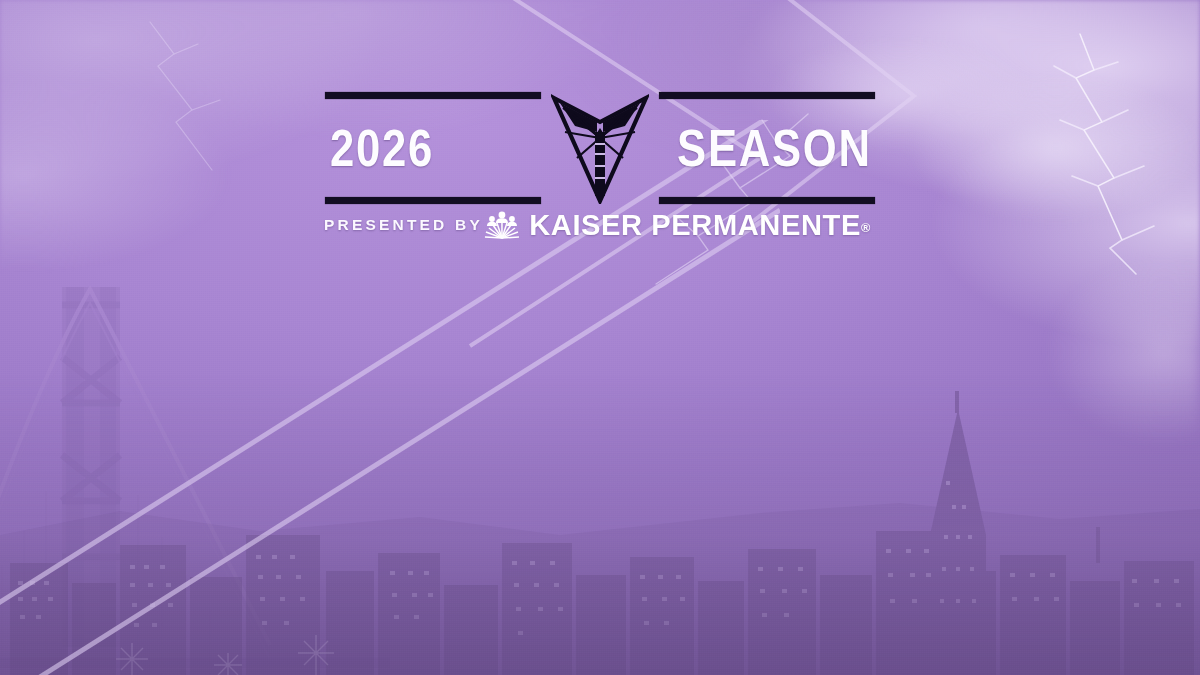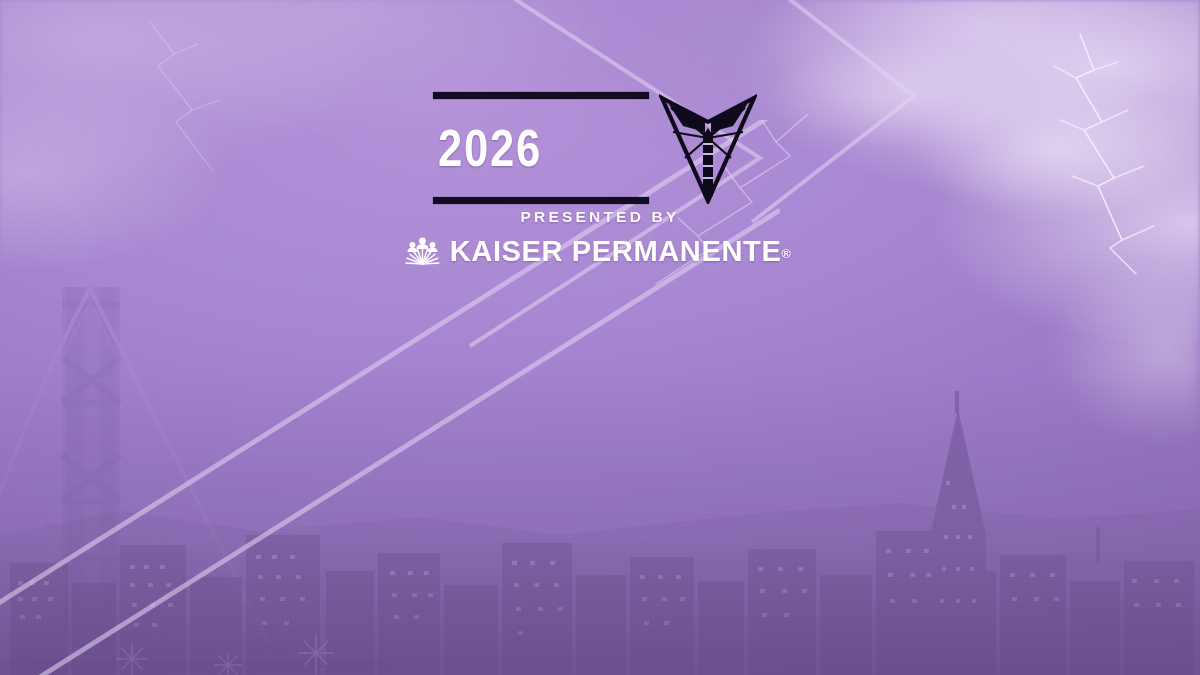--- a/index.html
+++ b/index.html
@@ -103,30 +103,30 @@
   }
   .rule-block.left  .rule-word { justify-content:flex-start; transform-origin:left center; padding-left:6px;}
   .rule-block.right .rule-word { justify-content:flex-end;  transform-origin:right center; padding-right:4px;}
 
   .crest { width:106px; margin:0 6px; display:flex; align-items:center; justify-content:center; }
   .crest svg { display:block; }
 
   
   .presented {
     position:absolute; top:208px; left:50%; transform:translateX(-50%);
-    display:flex; flex-direction:column; align-items:center;
+    display:flex; flex-direction:row; align-items:center;
   }
   .presented-by {
     color:#fbf8ff;
     font-size:15.5px;
     font-weight:700;
     letter-spacing:3.2px;
     text-shadow:0 1px 2px rgba(40,20,70,.3);
   }
-  .kp-row { display:flex; align-items:center; gap:3px; margin-top:8px; }
+  .kp-row { display:flex; align-items:center; gap:3px; }
   .kp-mark { width:38px; height:28px; }
   .kp-mark svg { display:block; }
   .kp-name {
     color:#ffffff;
     font-size:30px;
     font-weight:700;
     letter-spacing:.6px;
     transform:scaleX(.97);
     text-shadow:0 1px 2px rgba(40,20,70,.28);
   }
@@ -417,20 +417,25 @@
           <g fill="#0e0a1c">
             <rect x="44" y="40" width="10" height="64"></rect>
           </g>
           <g fill="none" stroke="#cbb9e4" stroke-width="1.8">
             <path d="M44 52 L54 52 M44 62 L54 62 M44 74 L54 74 M44 86 L54 86"></path>
           </g>
           <path d="M49 36 L44 44 L54 44 Z" fill="#0e0a1c"></path>
         </svg>
       </div>
 
+      <div class="rule-block right">
+        <div class="rule"></div>
+        <div class="rule-word">SEASON</div>
+        <div class="rule"></div>
+      </div>
     </div>
 
     <div class="presented">
       <div class="presented-by">PRESENTED BY</div>
       <div class="kp-row">
         <div class="kp-mark">
           <svg width="38" height="28" viewBox="0 0 38 28">
 
             <g fill="#ffffff">
               <path d="M19 27 C 5 27 1 18 1 27 Z" opacity="0"></path>

